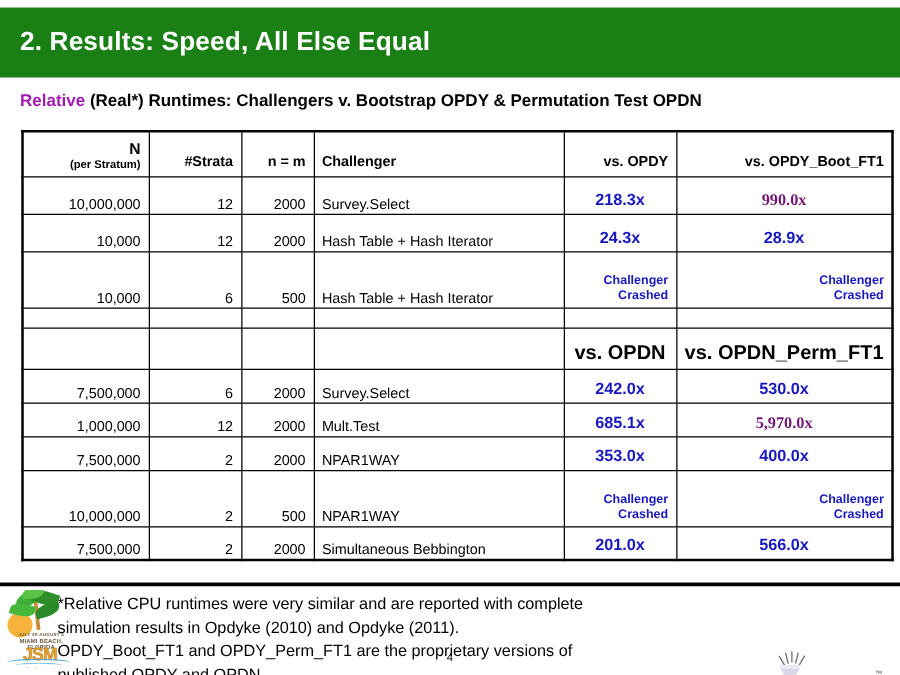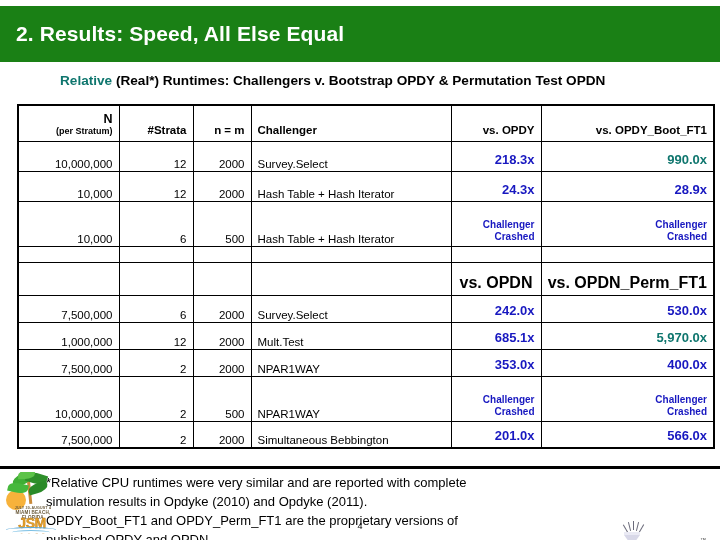--- a/index.html
+++ b/index.html
@@ -22,21 +22,21 @@
     letter-spacing:0.1px;padding-left:16px;
     font-family:"Liberation Sans", sans-serif;
   }
 
   
   .subtitle{
     position:absolute;left:16px;top:73px;width:700px;
     font-size:13.6px;font-weight:bold;color:#000000;
     white-space:nowrap;
   }
-  .subtitle .hl{color:#0f766e;margin-left:44px;}
+  .subtitle .hl{color:#a21caf;}
 
   
   .tbl{
     position:absolute;left:17px;top:104px;
     width:696px;
     border-collapse:collapse;
     table-layout:fixed;
     border:2.5px solid #000;
   }
   .tbl td{
@@ -56,24 +56,24 @@
 
   .hdr td{font-weight:bold;text-align:center;padding-bottom:4px;}
   .hdr .num{text-align:right;}
   .hdr .lbl{text-align:left;}
   .hdr-n{display:block;text-align:right;font-size:12.5px;font-weight:bold;}
   .hdr-sub{display:block;text-align:right;font-size:9px;font-weight:bold;}
 
   td.num{text-align:right;}
   td.txt{text-align:left;}
   td.val{
-    text-align:right;font-weight:bold;font-size:13px;color:#1818C0;
+    text-align:center;font-weight:bold;font-size:13px;color:#1818C0;
     padding-bottom:3px;
   }
-  td.val.red{color:#0f766e;}
+  td.val.red{color:#701a75;font-family:Liberation Serif, serif;}
   td.crash{
     text-align:right;font-weight:bold;font-size:10px;color:#1818C0;
     line-height:1.18;padding-bottom:3px;
   }
   td.sechdr{
     text-align:center;font-weight:bold;font-size:16px;color:#000;
     padding-bottom:3px;
   }
 
   .r-tall{height:36px;}

